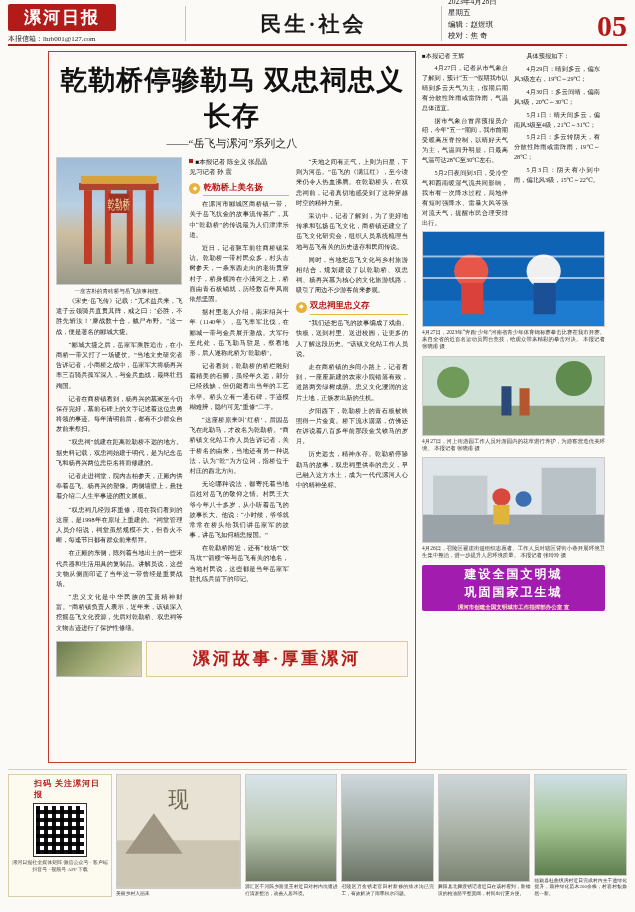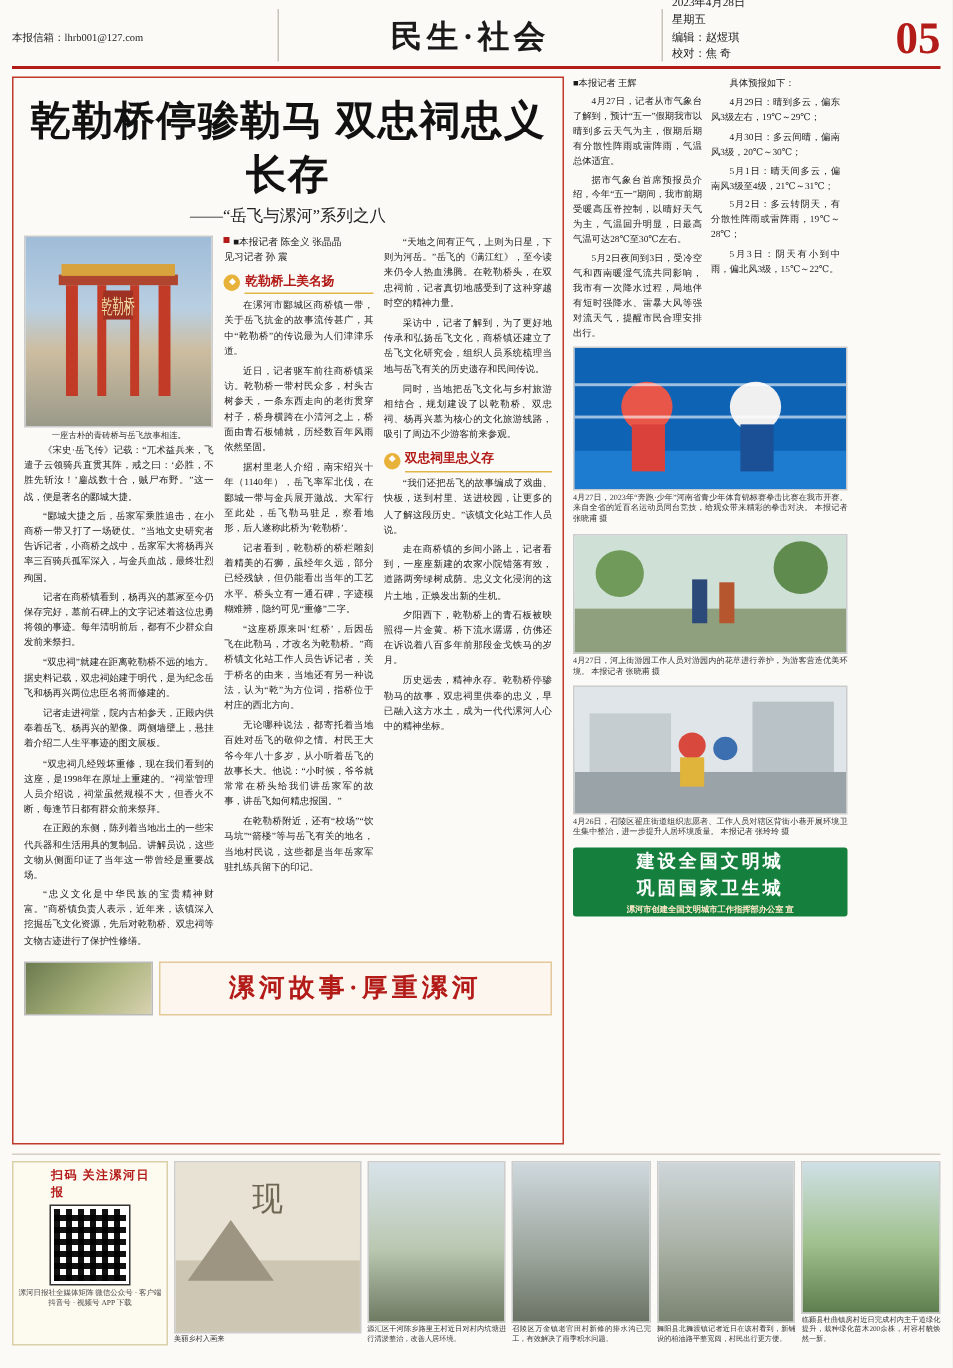--- a/index.html
+++ b/index.html
@@ -48,21 +48,21 @@
   .mast-right { width: 185px; display:flex; align-items:flex-end; padding-left:6px;}
   .mast-right-txt { font-size:7.5px; line-height:1.5; flex:1; }
   .mast-right-txt div { white-space:nowrap; }
   .page-num {
     font-size: 30px; font-weight:700; color:#b31b18;
     line-height:1; padding-left:4px;
   }
 
   
   .body-wrap { display:flex; gap:6px; margin-top:5px; height: 712px; }
-  .left-zone { width: 368px; position:relative; }
+  .left-zone { width: 368px; position:relative;margin-left:40px; }
   .right-zone { width: 183px; position:relative; }
 
   .redbox {
     border: 1.5px solid #c0392b;
     padding: 6px 7px 4px 7px;
     height: 100%;
     position: relative;
   }
 
   
@@ -142,21 +142,21 @@
 
   .rphoto { width:100%; border:1px solid #ccc; position:relative; overflow:hidden; }
   .rcap { font-size:5.4px; color:#333; line-height:1.35; margin:2px 0 5px 0; text-align:justify; }
 
   .ph-box { background:#0c5fae; height:96px;
     background:linear-gradient(#1b6fc0,#0b4e92); }
   .ph-street { height:80px; background:linear-gradient(#cfe0ea 0%, #d8e4d2 45%, #8f9a83 100%); }
   .ph-clean { height:86px; background:linear-gradient(#e6ecef 0%, #cfd8dd 55%, #8b949a 100%); }
 
   .civ-banner {
-    margin-top:3px; height:46px; background:#15803d; color:#fff;
+    margin-top:3px; height:46px; background:#a21caf; color:#fff;
     display:flex; flex-direction:column; align-items:center; justify-content:center;
     font-size:12px; font-weight:700; letter-spacing:2px; line-height:1.5;
     border-radius:2px;
   }
   .civ-sub { font-size:5.5px; letter-spacing:0; color:#ffe9c9; margin-top:2px;}
 
   
   .footer {
     margin-top:6px; height: 128px; display:flex; gap:4px;
     border-top:1px solid #d5cfc4; padding-top:4px;
@@ -182,20 +182,23 @@
   .f5 { background:linear-gradient(#cfe0e6,#9fc08c 55%,#5f7e4f); }
   .f-hero { background:linear-gradient(#e7e2d6,#cfc7b4); position:relative; }
 </style>
 </head>
 <body>
 
 <div class="page">
 
   <div class="masthead">
     <div class="mast-left">
+      <div class="logo-row">
+        <span class="logo-box">漯河日报</span>
+      </div>
       <div class="mast-email">本报信箱：lhrb001@127.com</div>
     </div>
     <div class="mast-center">
       <div class="mast-title">民生·社会</div>
     </div>
     <div class="mast-right">
       <div class="mast-right-txt">
         <div>2023年4月28日</div>
         <div>星期五</div>
         <div>编辑：赵煜琪</div>

